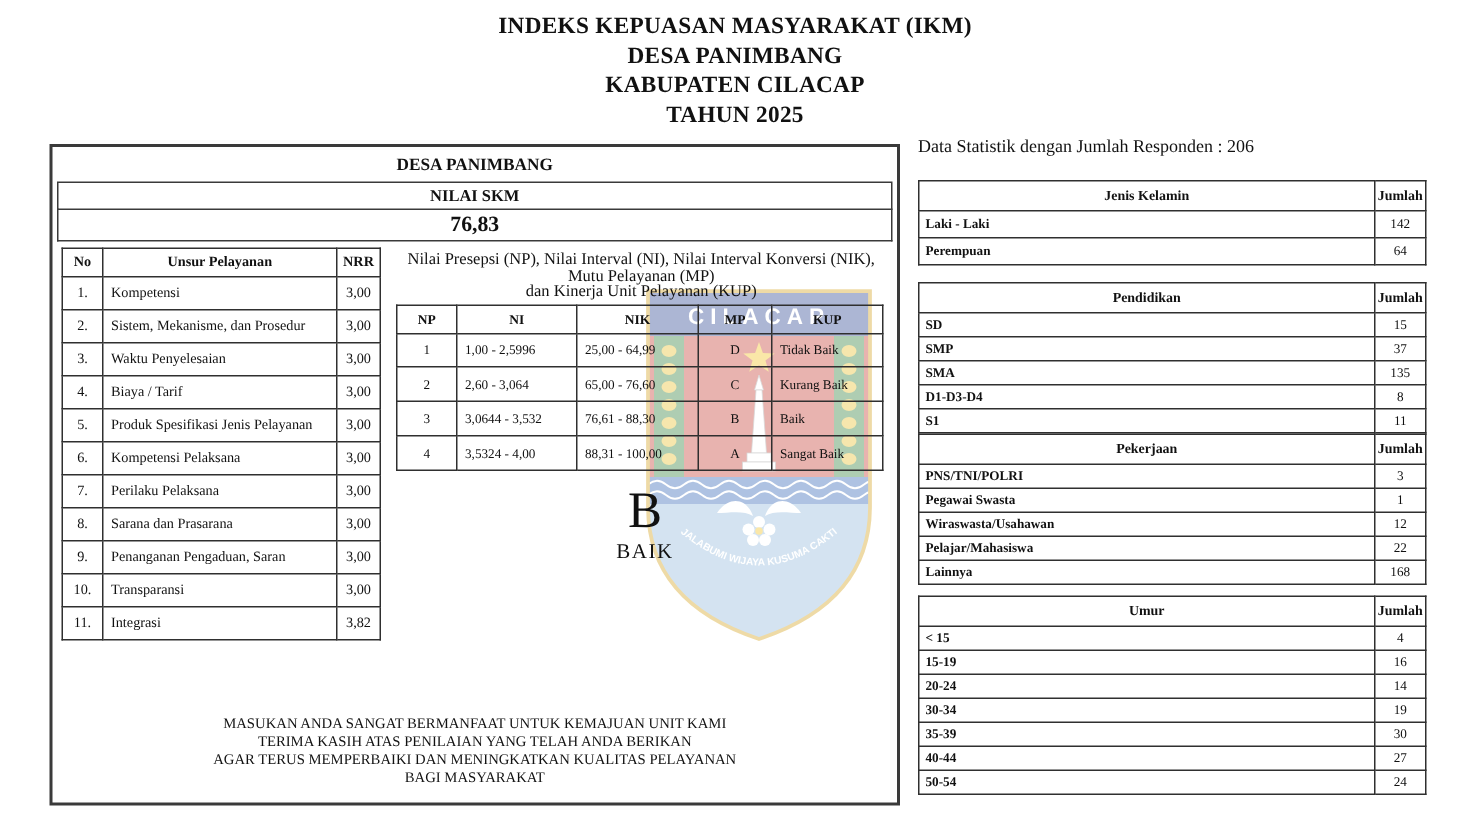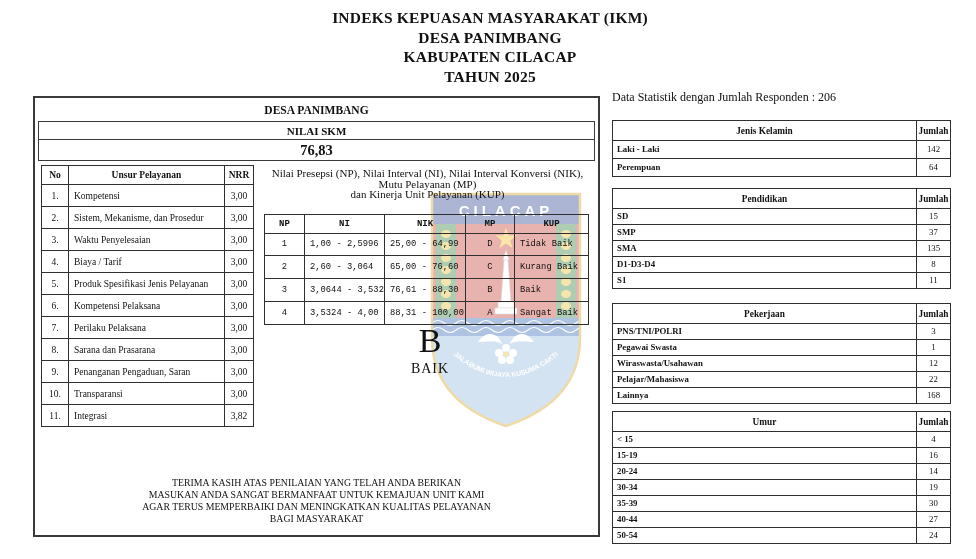--- a/index.html
+++ b/index.html
@@ -34,21 +34,21 @@
   .unsur-table th { height:19px; font-size:9.5px; }
   .unsur-table td { height:22px; }
   .unsur-table col.c-no  { width:27px; }
   .unsur-table col.c-un  { width:156px; }
   .unsur-table col.c-nrr { width:29px; }
   .unsur-table td:nth-child(1), .unsur-table td:nth-child(3) { text-align:center; }
   .unsur-table td:nth-child(2) { text-align:left; padding:0 5px; }
 
   .mid { position:absolute; left:229px; top:67px; width:327px; }
   .mid-note { text-align:center; font-size:11px; line-height:10.5px; padding-top:3px; }
-  .interval-table { width:324px; margin-top:14px; font-size:8.8px; position:relative; z-index:1; background:transparent;font-family:Liberation Mono, monospace; }
+  .interval-table { width:324px; margin-top:3px; font-size:8.8px; position:relative; z-index:1; background:transparent; }
   .interval-table th { height:19px; font-size:9px; background:transparent; }
   .interval-table td { height:22.75px; background:transparent; }
   .interval-table col.c1 { width:40px; } .interval-table col.c2 { width:80px; }
   .interval-table col.c3 { width:81px; } .interval-table col.c4 { width:49px; }
   .interval-table col.c5 { width:74px; }
   .interval-table td:nth-child(1), .interval-table td:nth-child(4) { text-align:center; }
   .interval-table td:nth-child(2), .interval-table td:nth-child(3), .interval-table td:nth-child(5) { text-align:left; padding:0 5px; }
 
   .grade { position:absolute; left:354px; top:226px; width:82px; text-align:center; z-index:1; }
   .grade-letter { font-size:34px; line-height:34px; font-weight:normal; }
@@ -63,21 +63,21 @@
   .stats-heading { font-weight:normal; font-size:12px; line-height:14px; margin-bottom:16px; }
   .stats-table { width:338px; font-size:8.8px; }
   .stats-table th { height:20px; font-size:9.3px; }
   .stats-table td { height:13px; line-height:13px; }
   .stats-table col.c-label { width:304px; }
   .stats-table col.c-num   { width:34px; }
   .stats-table td:first-child { text-align:left; padding:0 4px;font-weight:bold; }
   .stats-table td:last-child  { text-align:center; }
   .stats-table.t-jk td { height:15px; line-height:15px; }
   .t-jk   { margin-bottom:11px; }
-  .t-pend { margin-bottom:14px; }
+  .t-pend { }
   .t-pek  { margin-bottom:7px; }
 </style>
 </head>
 <body>
 
 <div class="title-block">
   <div>INDEKS KEPUASAN MASYARAKAT (IKM)</div>
   <div>DESA PANIMBANG</div>
   <div>KABUPATEN CILACAP</div>
   <div>TAHUN 2025</div>
@@ -276,22 +276,22 @@
         </tbody>
     </table>
   </div>
 
   <div class="grade">
     <div class="grade-letter">B</div>
     <div class="grade-label">BAIK</div>
   </div>
 
   <div class="footer-text">
+    <div>MASUKAN ANDA SANGAT BERMANFAAT UNTUK KEMAJUAN UNIT KAMI</div>
     <div>TERIMA KASIH ATAS PENILAIAN YANG TELAH ANDA BERIKAN</div>
-    <div>MASUKAN ANDA SANGAT BERMANFAAT UNTUK KEMAJUAN UNIT KAMI</div>
     <div>AGAR TERUS MEMPERBAIKI DAN MENINGKATKAN KUALITAS PELAYANAN</div>
     <div>BAGI MASYARAKAT</div>
   </div>
 </div>
 
 <div class="stats">
   <div class="stats-heading">Data Statistik dengan Jumlah Responden : 206</div>
 
   <table class="stats-table t-jk">
     <colgroup>

